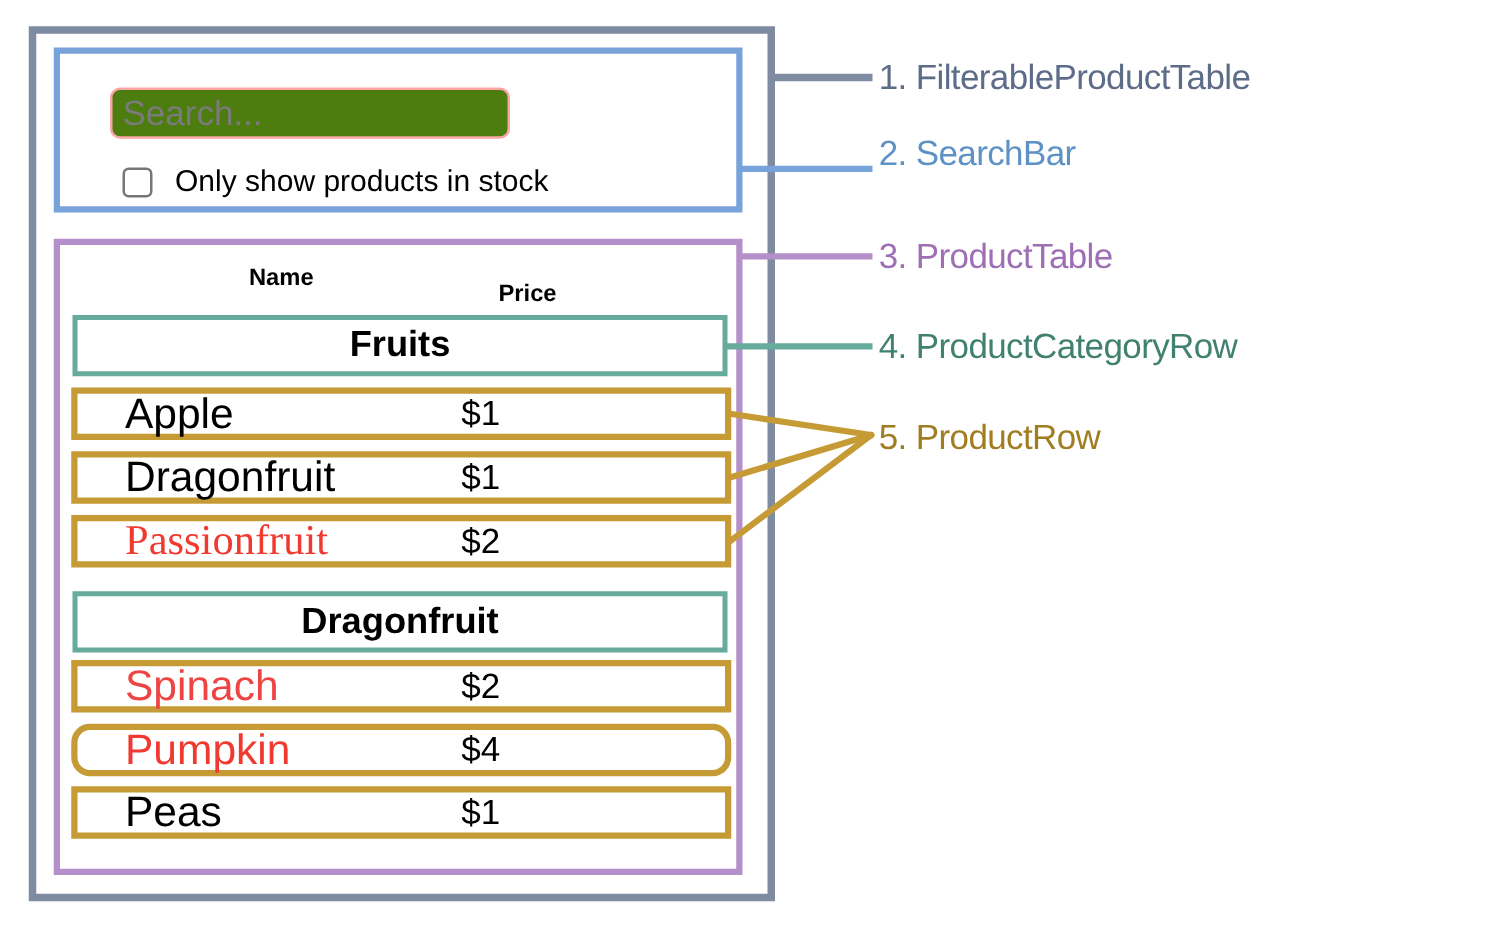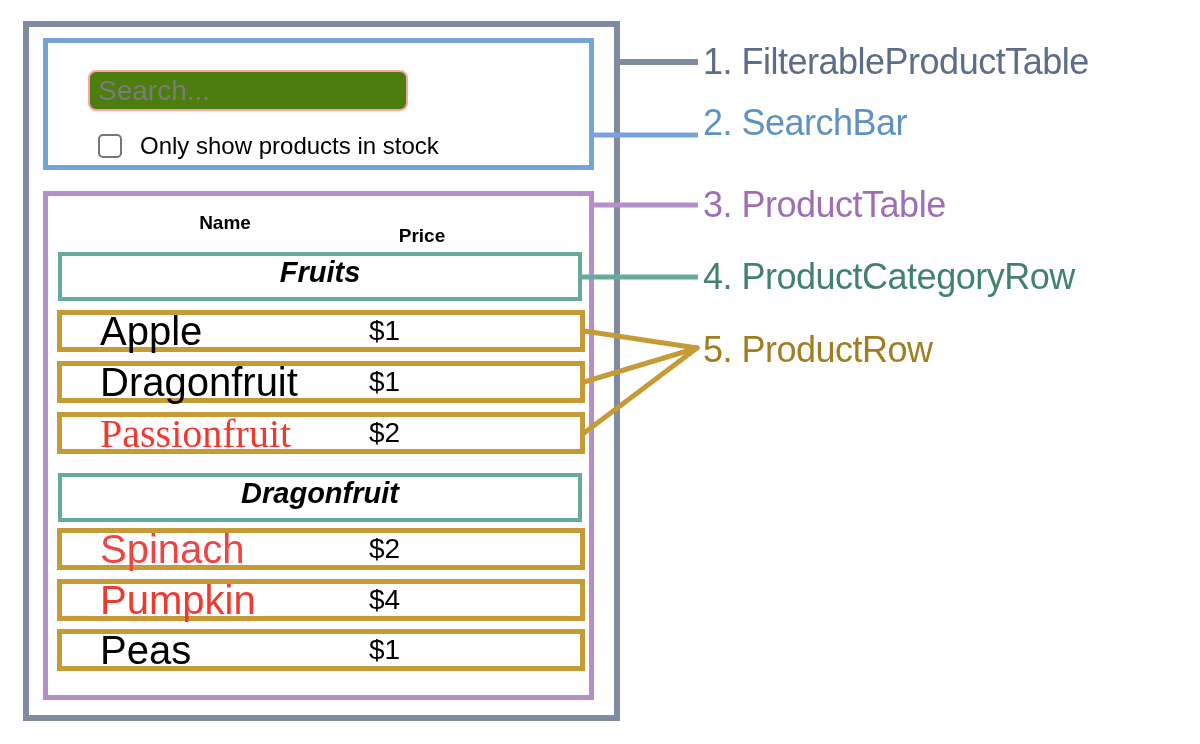--- a/index.html
+++ b/index.html
@@ -7,25 +7,25 @@
     position:relative;width:1200px;height:744px;overflow:hidden;
     font-family:"Liberation Sans",sans-serif;background:#ffffff;
   }
   .box{position:absolute;box-sizing:border-box;background:#ffffff;}
 
   
   .outer-box{left:23px;top:21px;width:597px;height:700px;border:6px solid #7e8ba1;}
   .searchbar-box{left:43px;top:38px;width:551px;height:132px;border:5px solid #78a3da;}
   .producttable-box{left:43px;top:191px;width:551px;height:509px;border:5px solid #b48fca;}
   .category-box{left:58px;width:524px;height:49px;border:4px solid #66ab9c;
-    display:flex;justify-content:center;font-style:italic;}
+    display:flex;align-items:center;justify-content:center;}
   .category-box span{font-size:29px;font-weight:bold;color:#000;}
   .product-row{left:57px;width:528px;height:42px;border:5px solid #c69b36;
     display:flex;align-items:center;}
-  .product-row .pname{position:absolute;left:38px;font-size:40px;color:#000;}
+  .product-row .pname{position:absolute;left:38px;font-size:34px;color:#000;}
   .product-row .pprice{position:absolute;left:307px;font-size:28px;color:#000;}
 
   
   .search-input{
     position:absolute;left:88px;top:70px;width:320px;height:41px;box-sizing:border-box;
     border:2px solid #fca5a5;border-radius:8px;padding:0 0 0 8px;
     font-family:"Liberation Sans",sans-serif;font-size:28px;color:#222;outline:none;background:#4d7c0f;
   }
   .search-input::placeholder{color:#7b7b7b;opacity:1;}
   .check-row{position:absolute;left:98px;top:133px;height:26px;display:flex;align-items:center;}
@@ -37,21 +37,21 @@
   .col-header{position:absolute;transform:translate(-50%,-50%);
     font-size:19px;font-weight:bold;color:#000000;white-space:nowrap;}
   .col-header.name{left:225px;top:223px;}
   .col-header.price{left:422px;top:236px;}
 
   
   .connectors{position:absolute;left:0;top:0;z-index:5;pointer-events:none;}
 
   
   .legend-item{position:absolute;left:703px;transform:translateY(-50%);
-    font-size:36px;font-weight:500;letter-spacing:-0.5px;white-space:nowrap;z-index:6;}
+    font-size:28px;font-weight:500;letter-spacing:-0.5px;white-space:nowrap;z-index:6;}
 </style>
 </head>
 <body>
 
 <div class="stage">
 
   <div class="box outer-box" style="border-color: rgb(126, 139, 161);"></div>
 
   <div class="box searchbar-box" style="border-color: rgb(120, 163, 218);"></div>
   <input class="search-input" type="text" placeholder="Search..." style="">
@@ -82,21 +82,21 @@
   </div>
 
   <div class="box category-box" style="top: 473px; border-color: rgb(102, 171, 156);">
     <span>Dragonfruit</span>
   </div>
 
   <div class="box product-row" style="top: 528px; border-color: rgb(198, 155, 54);">
     <span class="pname" style="color: #ef4444;">Spinach</span>
     <span class="pprice">$2</span>
   </div>
-  <div class="box product-row" style="top: 579px; border-color: rgb(198, 155, 54);">
+  <div class="box product-row" style="top: 579px; border-color: rgb(198, 155, 54); border-radius: 15px;">
     <span class="pname" style="color: rgb(240, 57, 47);">Pumpkin</span>
     <span class="pprice">$4</span>
   </div>
   <div class="box product-row" style="top: 629px; border-color: rgb(198, 155, 54);">
     <span class="pname" style="color: rgb(0, 0, 0);">Peas</span>
     <span class="pprice">$1</span>
   </div>
 
   <svg class="connectors" width="1200" height="744" viewBox="0 0 1200 744">
     <line x1="616" y1="62" x2="698" y2="62" stroke-width="6" stroke-linecap="butt" style="stroke: rgb(126, 139, 161);"></line>

